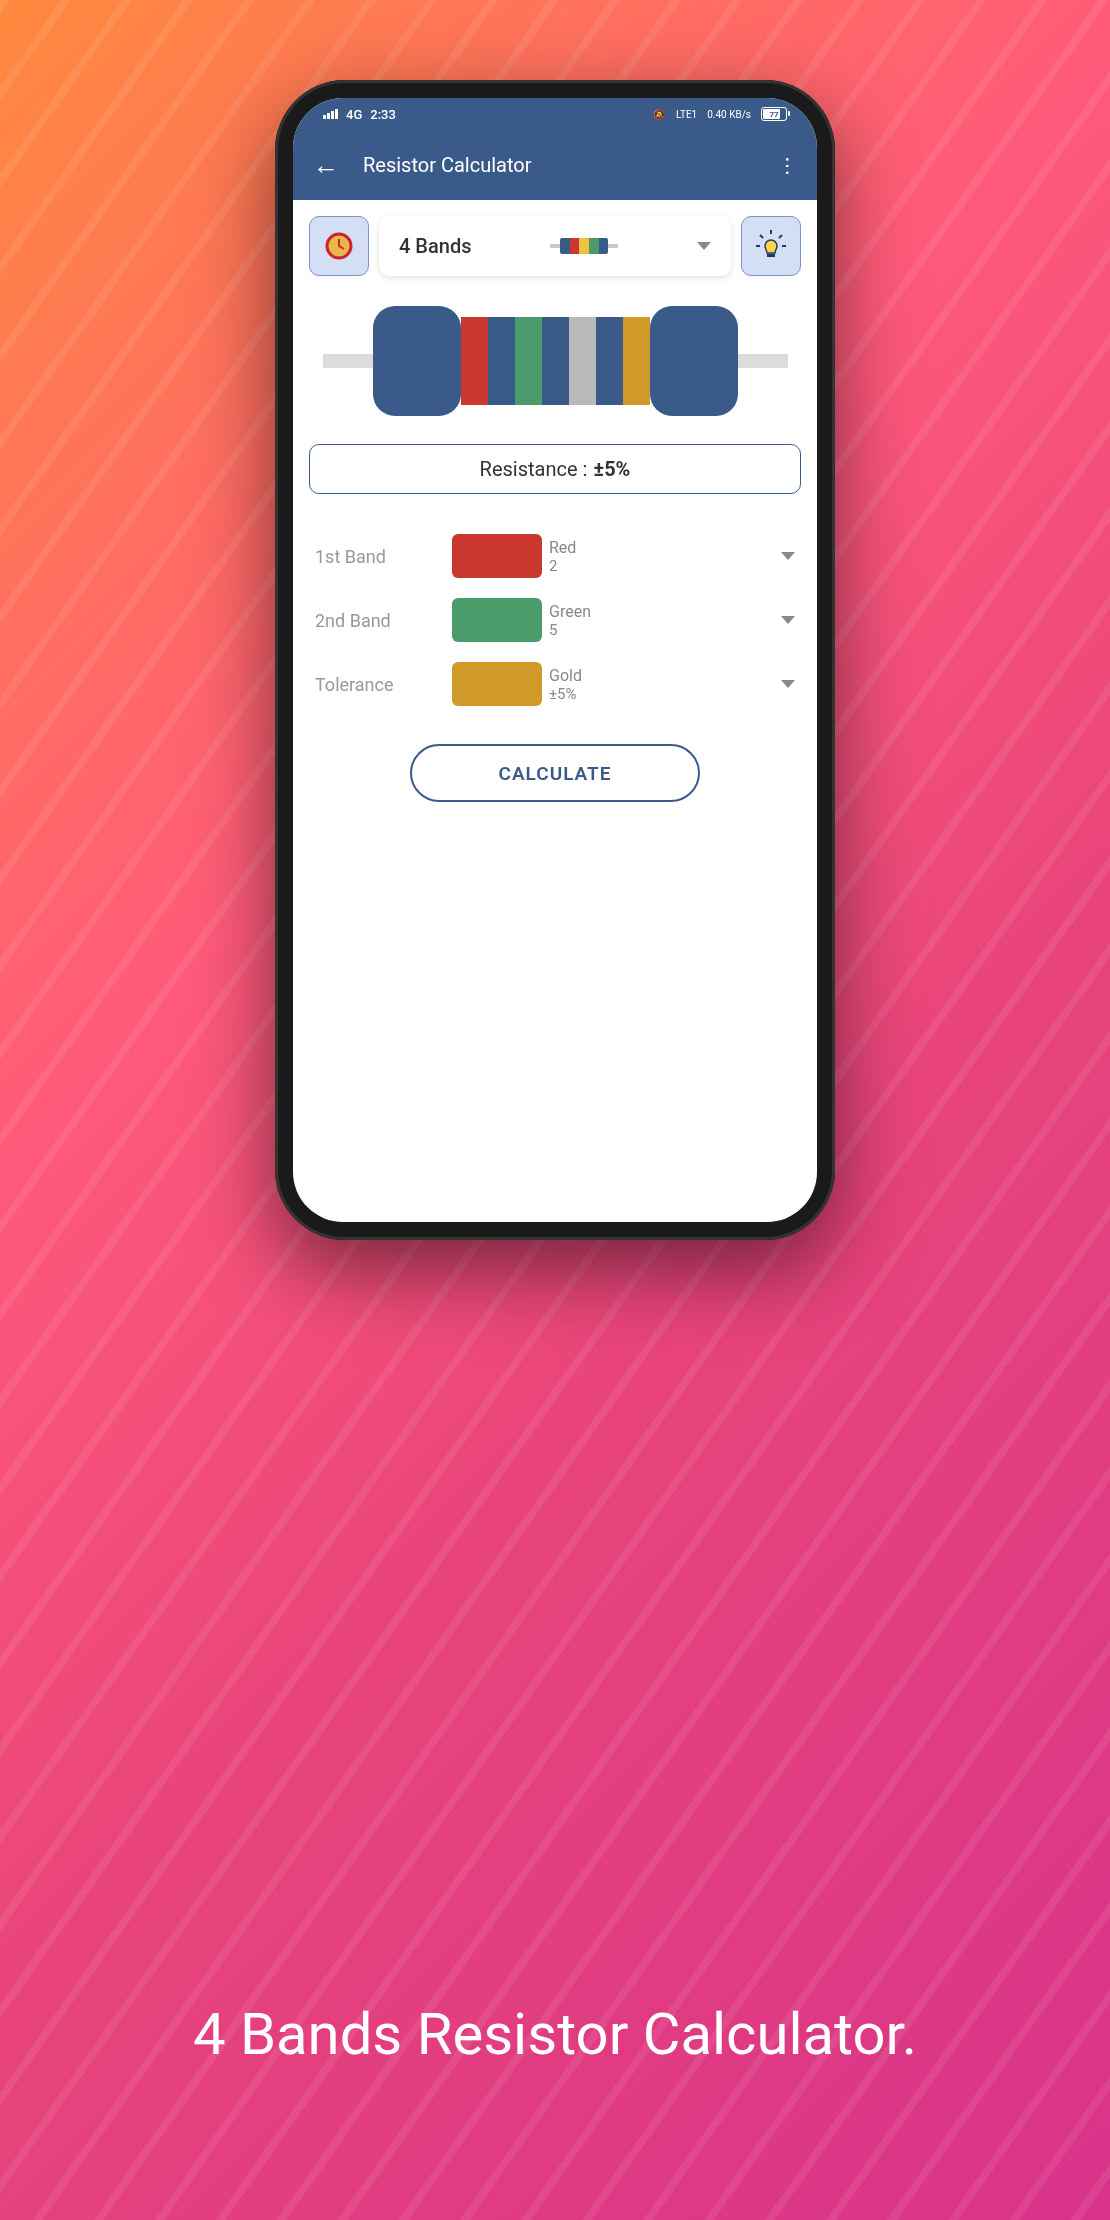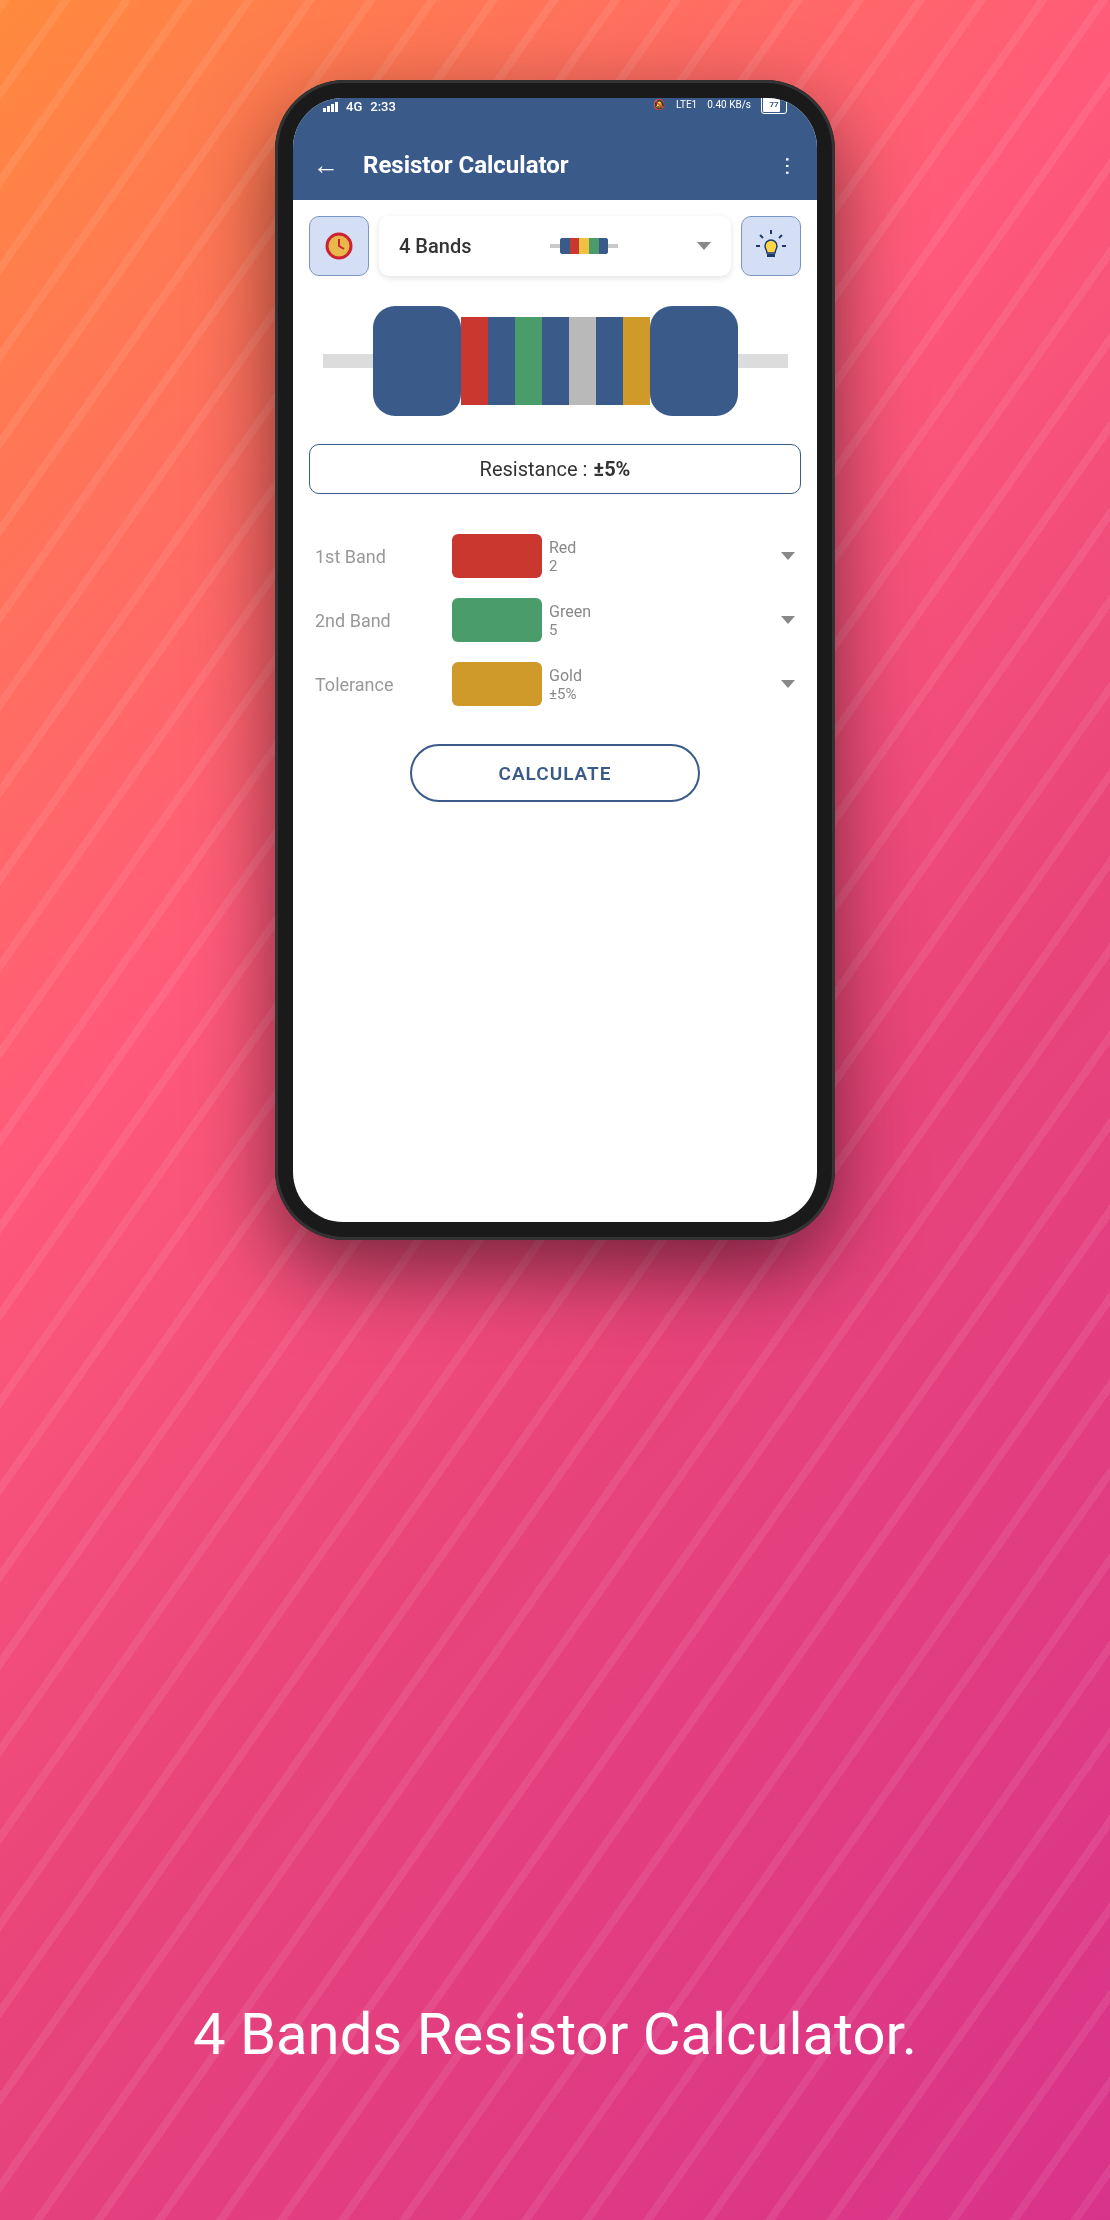--- a/index.html
+++ b/index.html
@@ -33,41 +33,41 @@
   position: relative;
 }
 .notch-dots { position: absolute; top: 20px; left: 50%; transform: translateX(-50%); display: flex; gap: 12px; align-items: center; }
 .notch-dots .slot { width: 90px; height: 10px; background: #000; border-radius: 5px; }
 .notch-dots .dot { width: 12px; height: 12px; background: #000; border-radius: 50%; }
 
 .status-bar {
   height: 32px;
   background: #3a5b8a;
   color: #fff;
-  display: flex; align-items: flex-end; justify-content: space-between;
+  display: flex; align-items: center; justify-content: space-between;
   padding: 16px 30px;
   font-size: 13px;
 }
 .status-left { display: flex; align-items: center; gap: 8px; font-weight: 500; }
 .status-right { display: flex; align-items: center; gap: 10px; font-size: 10px; }
-.battery { width: 26px; height: 20px; border: 1.5px solid #fff; border-radius: 3px; position: relative; }
+.battery { width: 26px; height: 14px; border: 1.5px solid #fff; border-radius: 3px; position: relative; }
 .battery::after { content: ''; position: absolute; right: -4px; top: 3px; width: 2px; height: 5px; background: #fff; border-radius: 1px; }
 .battery-fill { position: absolute; left: 1px; top: 1px; bottom: 1px; width: 70%; background: #fff; border-radius: 1px; }
 .battery-text { position: absolute; left: 50%; top: 50%; transform: translate(-50%,-50%); font-size: 8px; color: #3a5b8a; font-weight: bold; }
 
 .app-bar {
   height: 70px;
   background: #3a5b8a;
   color: #fff;
   display: flex; align-items: center;
   padding: 0 20px;
   gap: 24px;
 }
 .app-bar .back { font-size: 26px; }
-.app-bar .title { font-size: 24px; font-weight: 700; flex: 1; }
+.app-bar .title { font-size: 20px; font-weight: 400; flex: 1; }
 .app-bar .more { font-size: 20px; letter-spacing: -2px; transform: rotate(90deg); }
 
 .content { padding: 16px; background: #fff; }
 .top-row { display: flex; align-items: center; gap: 10px; }
 .icon-btn {
   width: 60px; height: 60px;
   background: #d4dff5;
   border: 1px solid #7a95c8;
   border-radius: 10px;
   display: flex; align-items: center; justify-content: center;

